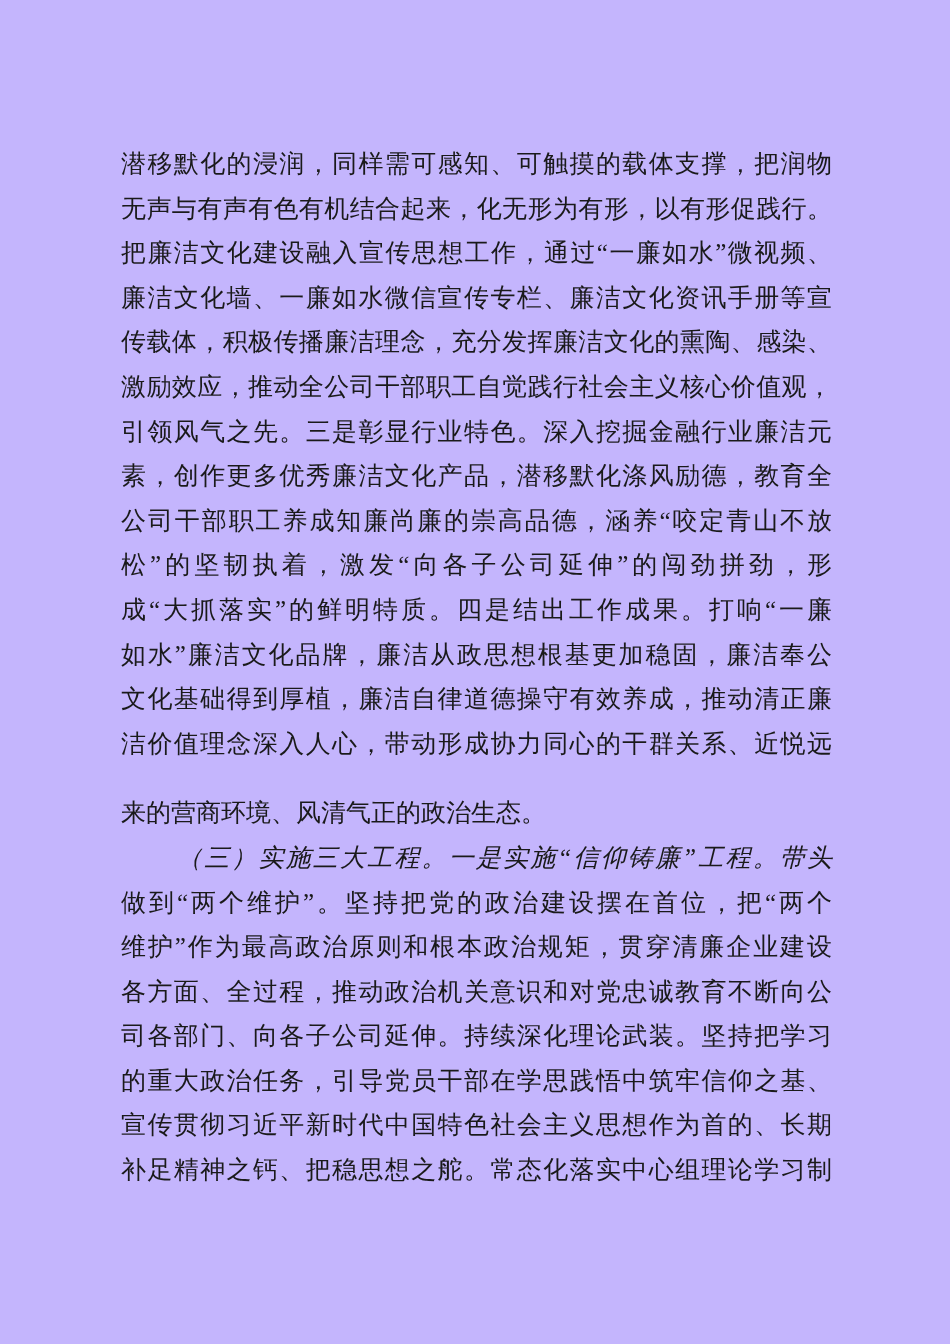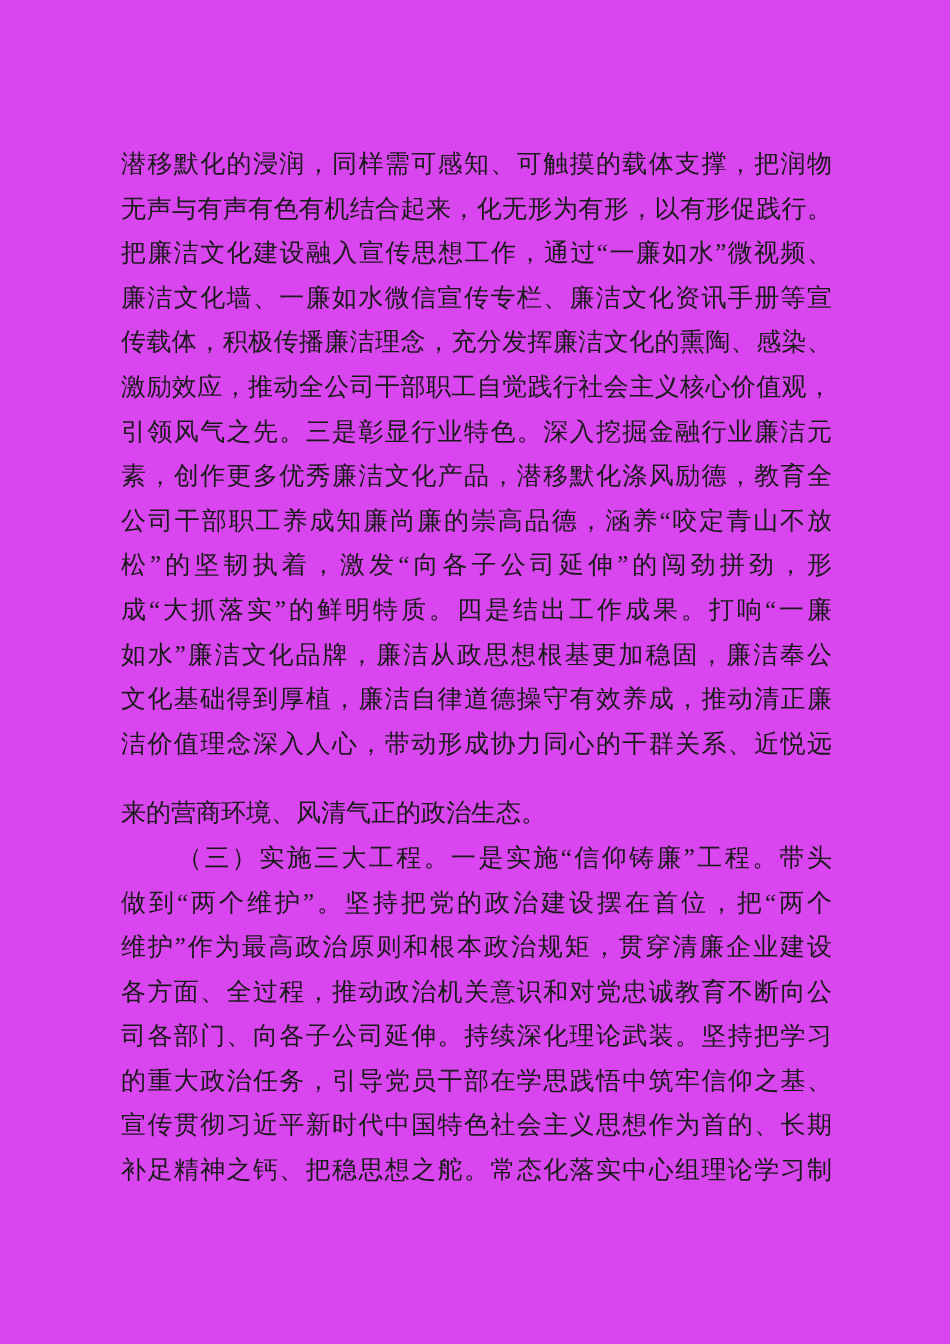--- a/index.html
+++ b/index.html
@@ -4,21 +4,21 @@
 <style>
   html, body {
     margin: 0;
     padding: 0;
     background: #ffffff;
   }
   .page {
     position: relative;
     width: 950px;
     height: 1344px;
-    background: #d946ef;
+    background: #c4b5fd;
     overflow: hidden;
     font-family: "Liberation Serif", "DejaVu Serif", serif;
     color: #1a1a1a;
   }
   .textblock {
     position: absolute;
     left: 121px;
     top: 142px;
     width: 711px;
   }
@@ -36,20 +36,21 @@
     overflow: visible;
   }
   .line.para-end {
     text-align: left;
     text-align-last: left;
     margin-top: 25px;
     -moz-text-align-last: left;
   }
   .line.indent {
     padding-left: 56px;
+    font-style: italic;
   }
 </style>
 </head>
 <body>
 
 <div class="page">
   <div class="textblock">
     <div class="line">潜移默化的浸润，同样需可感知、可触摸的载体支撑，把润物</div>
     <div class="line">无声与有声有色有机结合起来，化无形为有形，以有形促践行。</div>
     <div class="line">把廉洁文化建设融入宣传思想工作，通过“一廉如水”微视频、</div>

